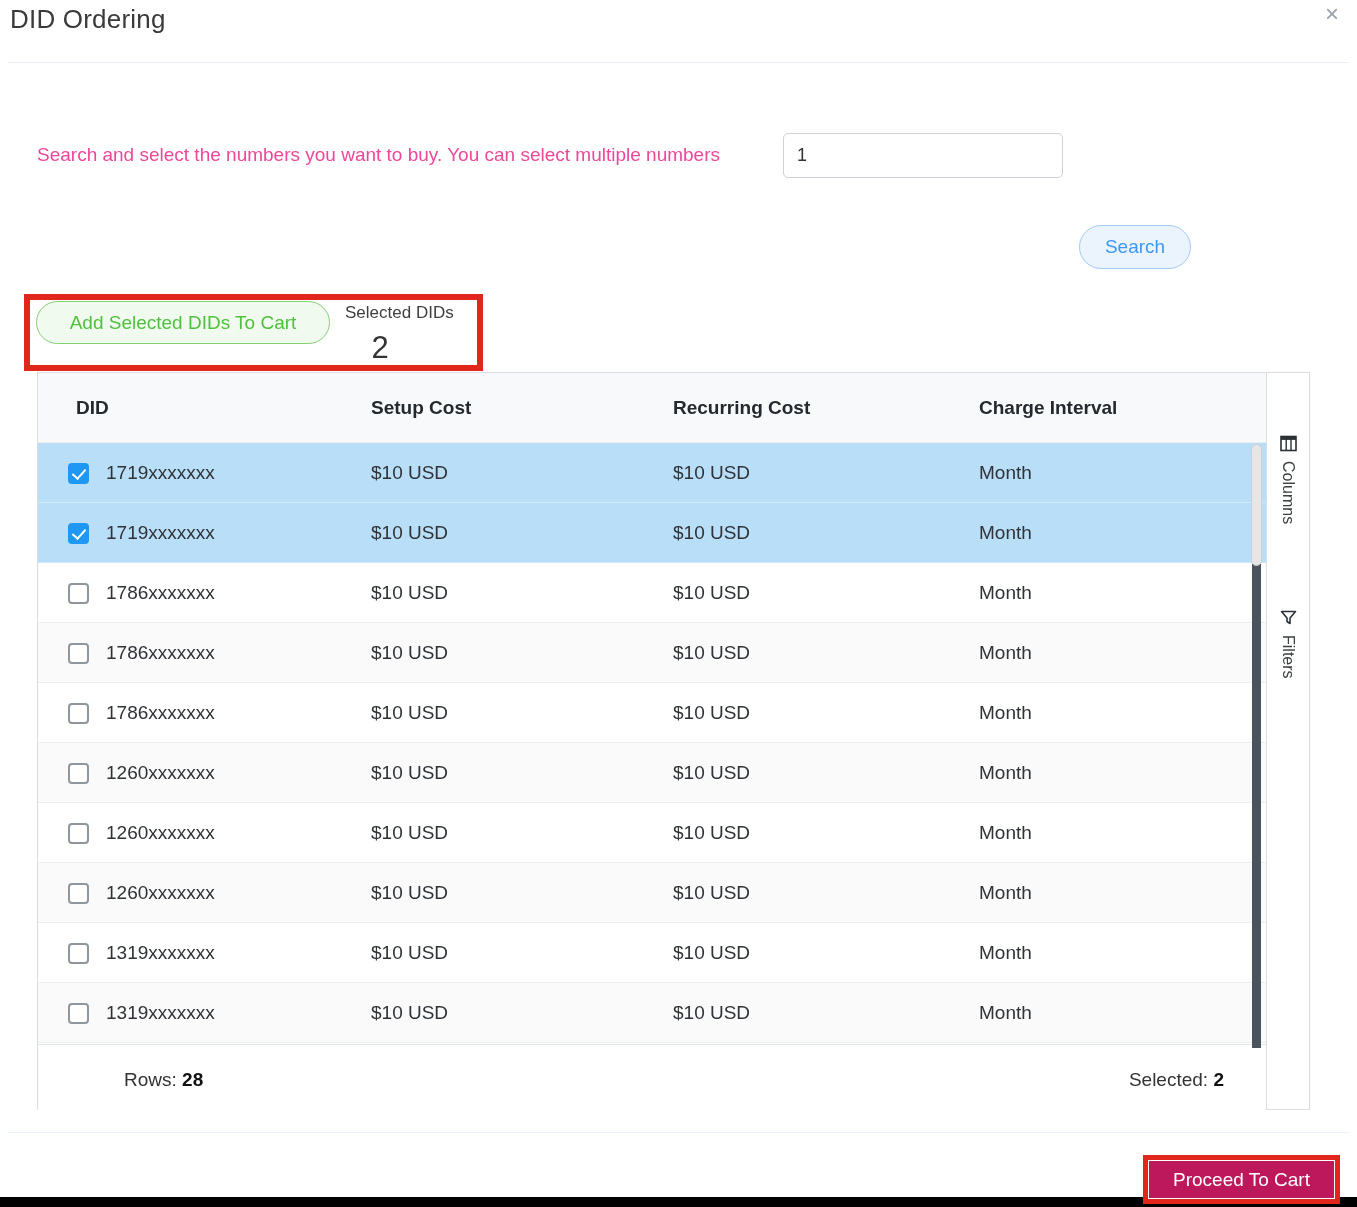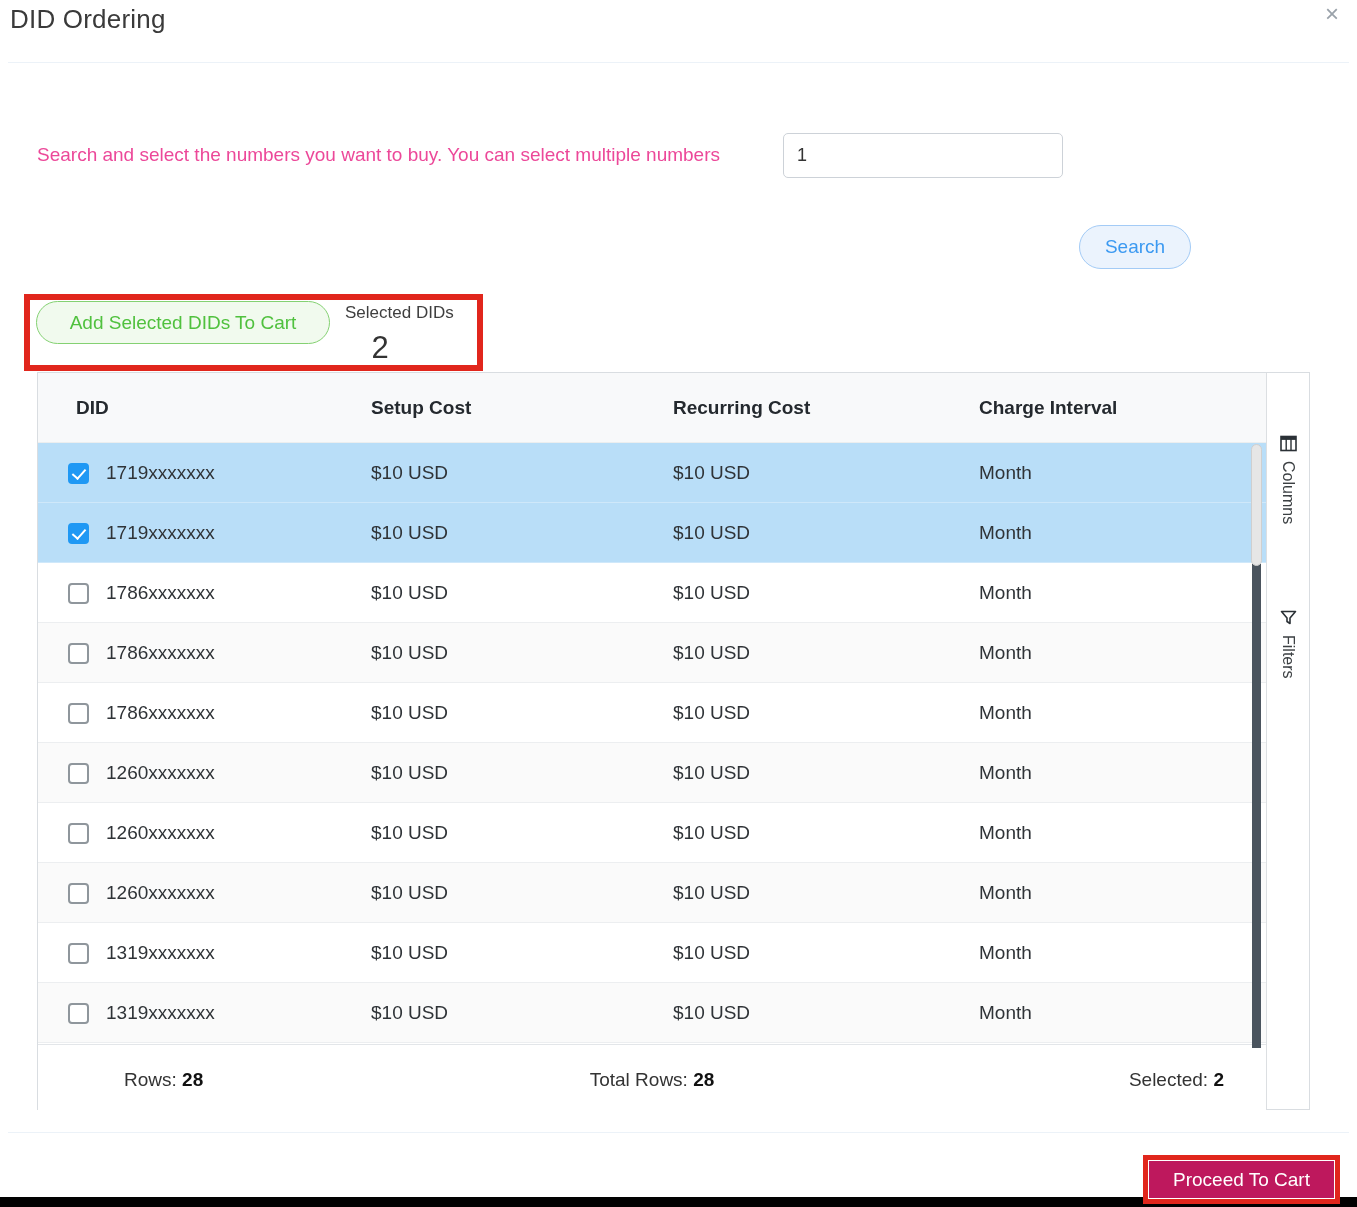--- a/index.html
+++ b/index.html
@@ -257,23 +257,20 @@
       <span class="cell c-set">$10 USD</span>
       <span class="cell c-rec">$10 USD</span>
       <span class="cell c-int">Month</span>
     </div>
     </div>
 
   <div class="tfoot">
     <div class="f-left">
       <span>Rows:</span> <b>28</b>
     </div>
-    <div class="f-center">
-      <span>Total Rows:</span> <b>28</b>
-    </div>
     <div class="f-right">
       <span>Selected:</span> <b>2</b>
     </div>
   </div>
 
   <div class="vscroll">
     <div class="track-dark"></div>
     <div class="thumb"></div>
   </div>
 

